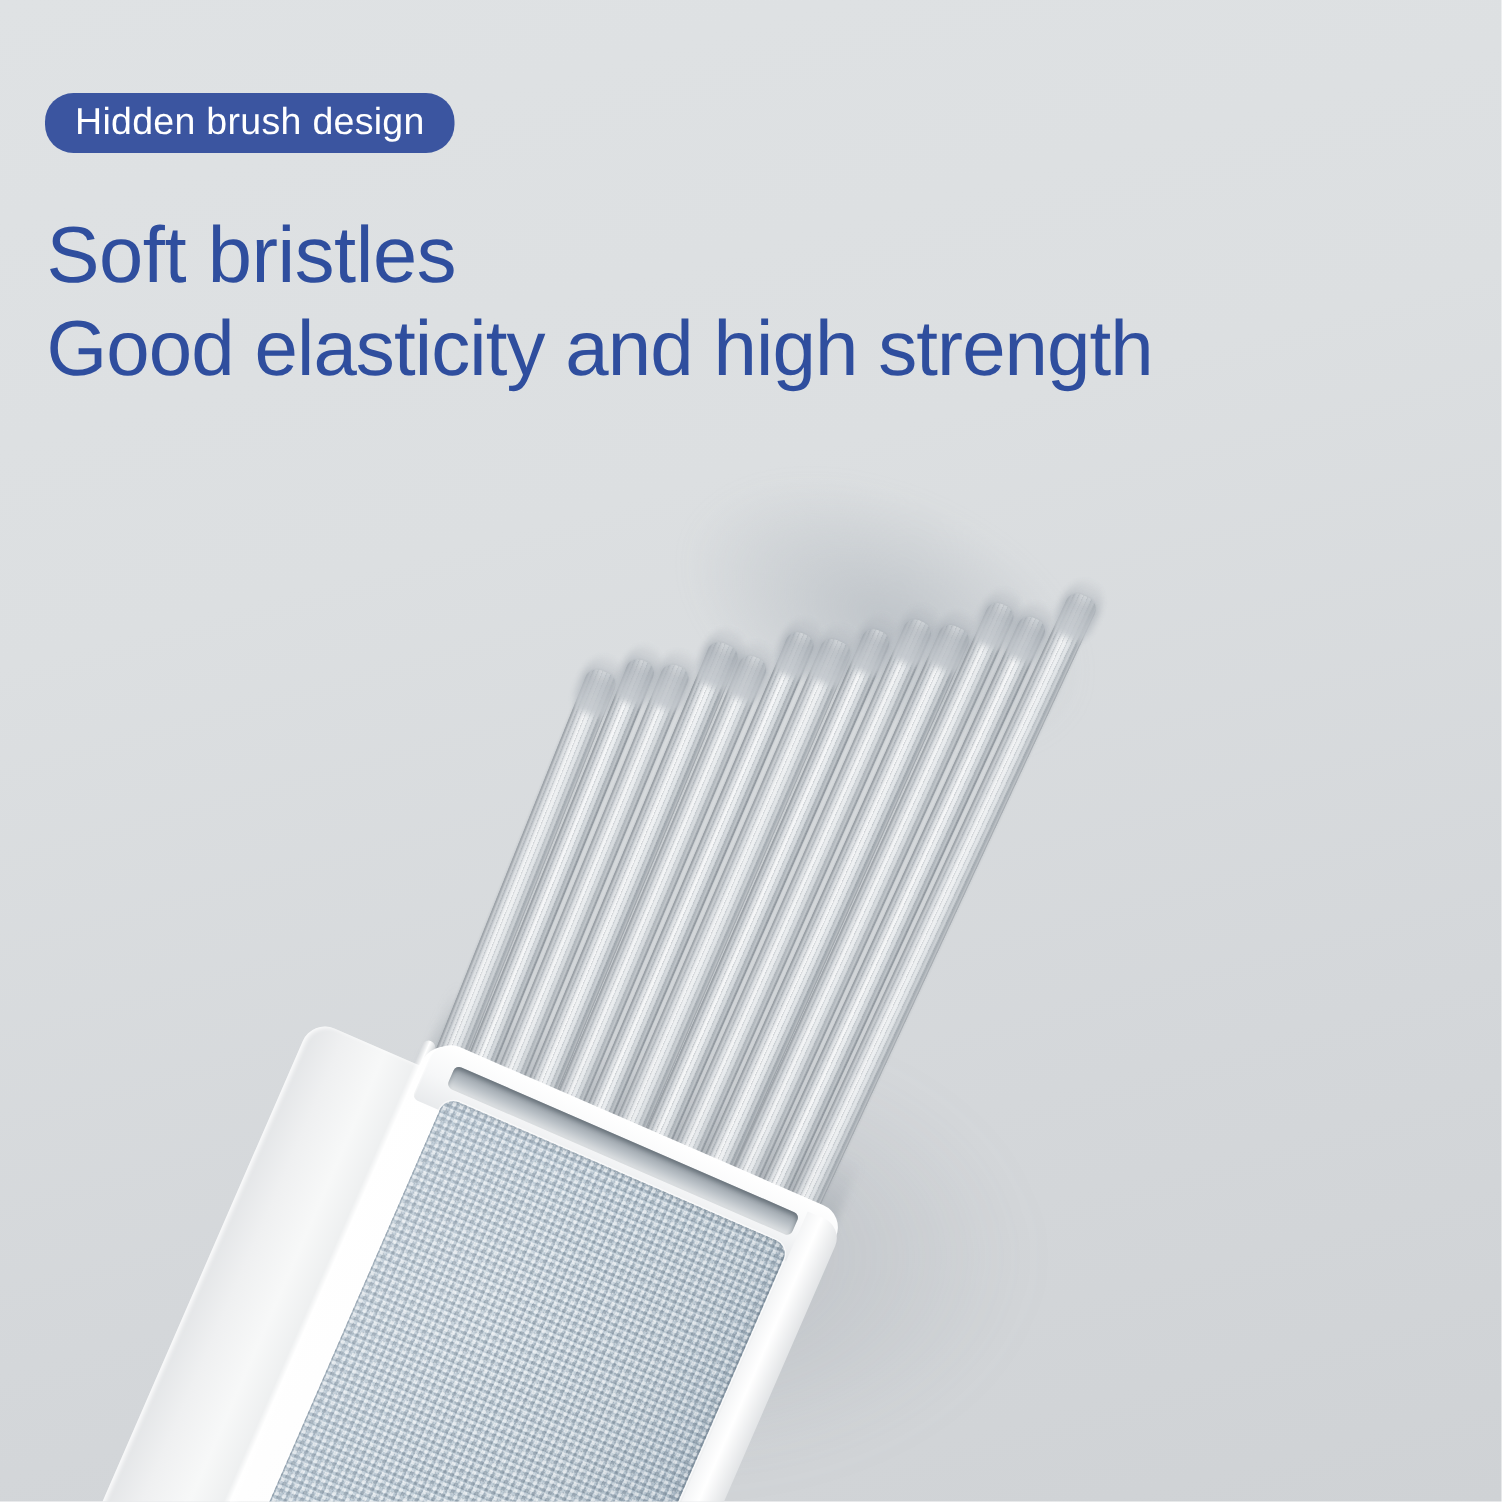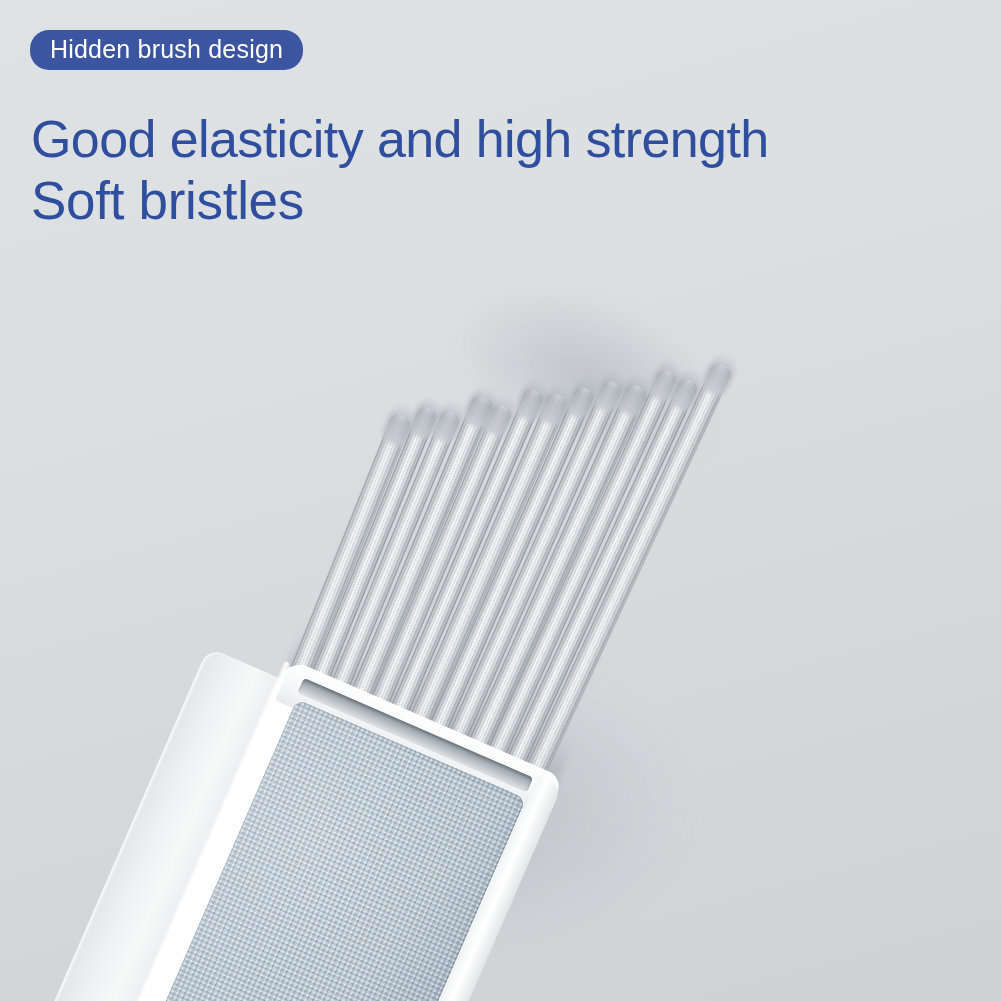--- a/index.html
+++ b/index.html
@@ -1,21 +1,21 @@
 <!DOCTYPE html>
 <html><head>
 <meta charset="utf-8">
 <style>
   html,body{margin:0;padding:0;}
   body{
     width:1001px;height:1001px;overflow:hidden;position:relative;
     font-family:"Liberation Sans",sans-serif;
     background:linear-gradient(165deg,#dfe2e4 0%,#dcdfe1 35%,#d4d7da 72%,#cfd2d5 100%);
   }
-  .stage{position:absolute;inset:0;overflow:hidden;}
+  .stage{position:absolute;inset:0;overflow:hidden;margin-top:32px;}
 
   
   .copy{position:absolute;left:0;top:0;width:1001px;height:380px;z-index:40;}
 
   .badge{
     position:absolute;left:30px;top:30px;height:38px;
     display:flex;align-items:center;
     padding:0 20px 2px 20px;
     background:#3b55a0;border-radius:19px;
     color:#fff;font-size:25px;letter-spacing:.2px;white-space:nowrap;
@@ -200,19 +200,19 @@
     </div>
   </div>
 
   <div class="copy">
 
     <div class="badge">
       <span>Hidden brush design</span>
     </div>
 
     <div class="headline">
+      <div class="h-line l1">Soft bristles</div>
       <div class="h-line l2">Good elasticity and high strength</div>
-      <div class="h-line l1">Soft bristles</div>
     </div>
 
 
   </div>
 </div>
 
 </body></html>

